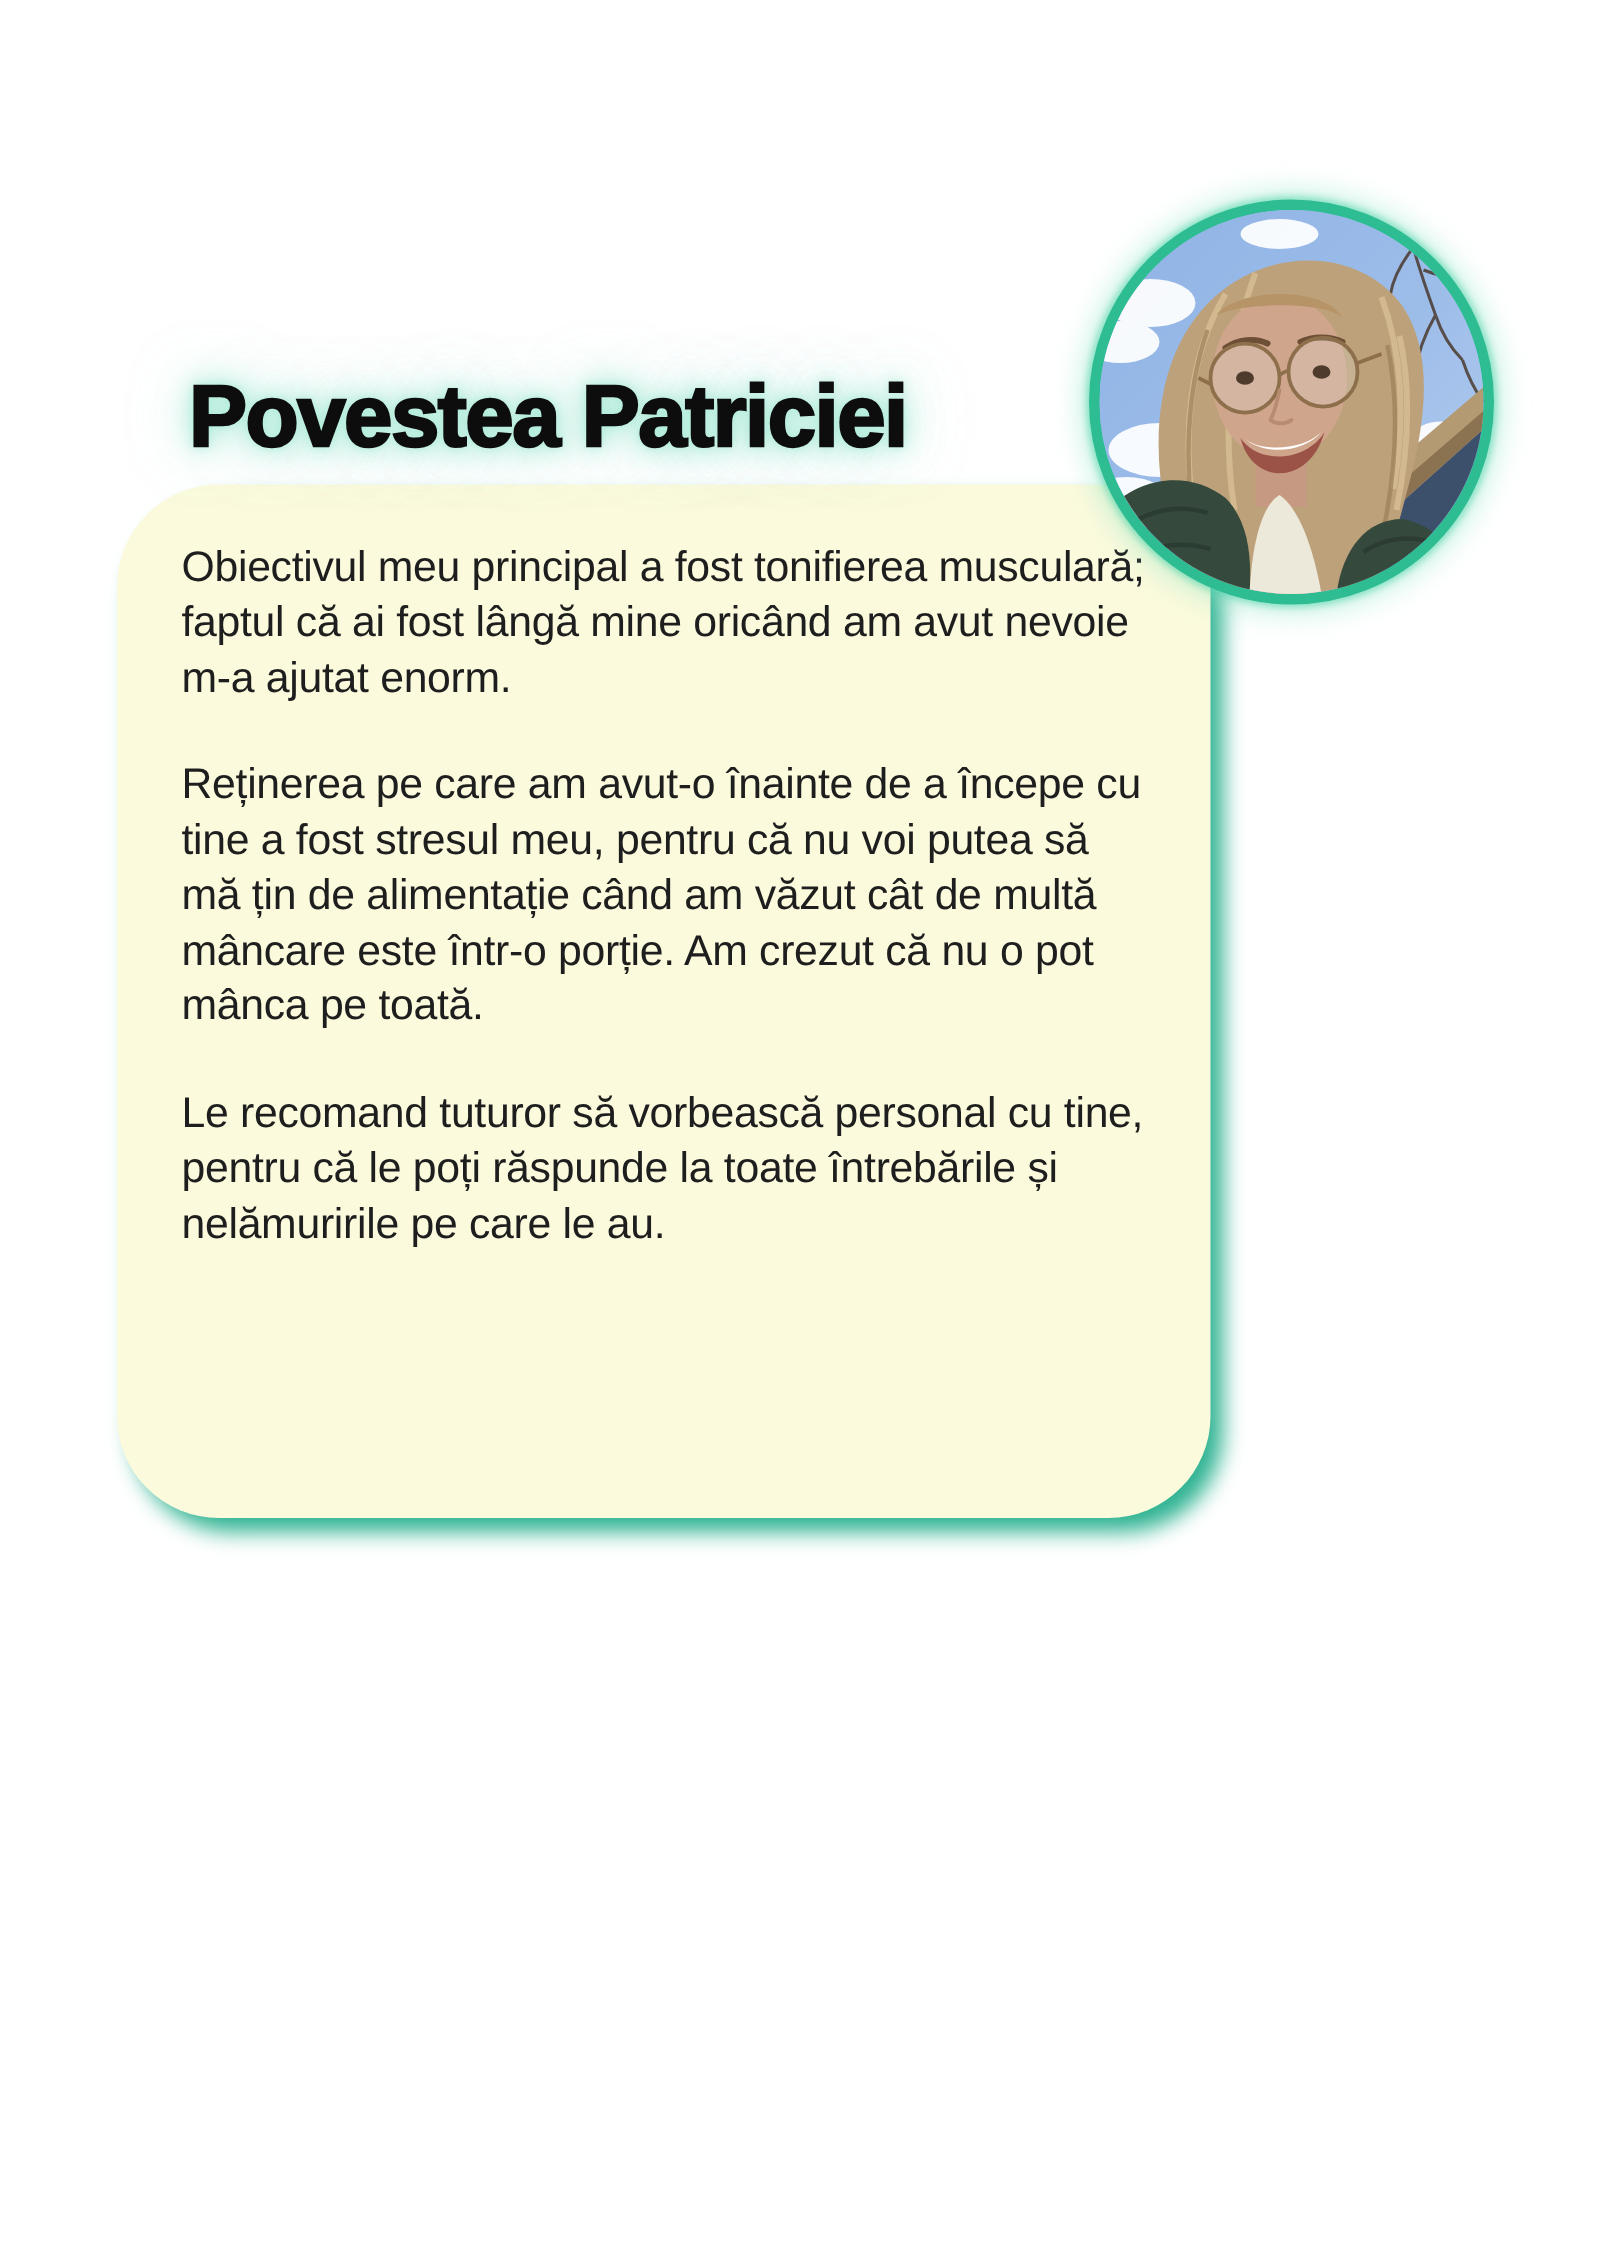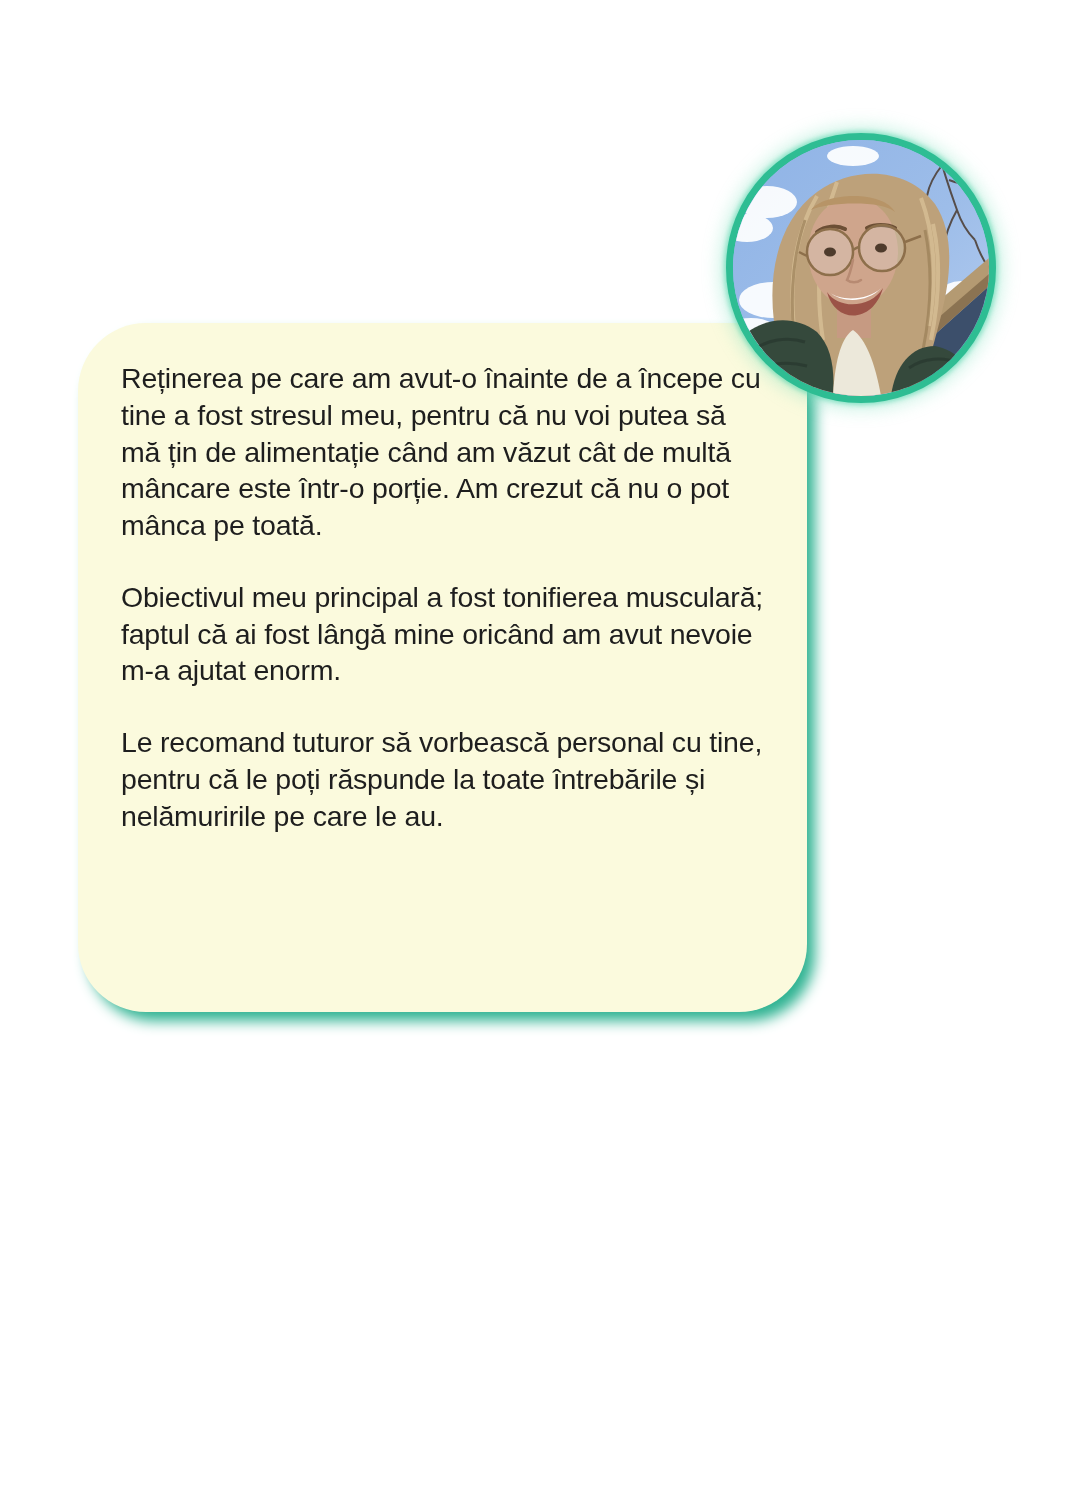--- a/index.html
+++ b/index.html
@@ -79,20 +79,21 @@
     letter-spacing:-0.2px;
     color:var(--text);
   }
   .card p:last-child{margin-bottom:0;}
 </style>
 </head>
 <body>
 
 <div class="page">
 
+  <h1 class="title">Povestea Patriciei</h1>
 
   <div class="avatar">
     <svg viewBox="0 0 256 256" aria-hidden="true">
       <defs>
         <linearGradient id="sky" x1="0" y1="0" x2="1" y2="1">
           <stop offset="0" stop-color="#8fb3e6"></stop>
           <stop offset="0.55" stop-color="#9dbde9"></stop>
           <stop offset="1" stop-color="#b5cdf0"></stop>
         </linearGradient>
       </defs>
@@ -163,18 +164,18 @@
         <path d="M20,210 C34,200 54,196 72,202"></path>
         <path d="M14,236 C30,224 52,220 74,226"></path>
         <path d="M176,228 C190,218 210,216 228,224"></path>
       </g>
 
       <path d="M100,256 C102,216 110,196 120,190 C132,198 142,222 148,256 Z" fill="#ece8da"></path>
     </svg>
   </div>
 
   <div class="card">
+    <p>Obiectivul meu principal a fost tonifierea musculară; faptul că ai fost lângă mine oricând am avut nevoie m-a ajutat enorm.</p>
     <p>Reținerea pe care am avut-o înainte de a începe cu tine a fost stresul meu, pentru că nu voi putea să mă țin de alimentație când am văzut cât de multă mâncare este într-o porție. Am crezut că nu o pot mânca pe toată.</p>
-    <p>Obiectivul meu principal a fost tonifierea musculară; faptul că ai fost lângă mine oricând am avut nevoie m-a ajutat enorm.</p>
     <p>Le recomand tuturor să vorbească personal cu tine, pentru că le poți răspunde la toate întrebările și nelămuririle pe care le au.</p>
   </div>
 
 </div>
 
 </body></html>

